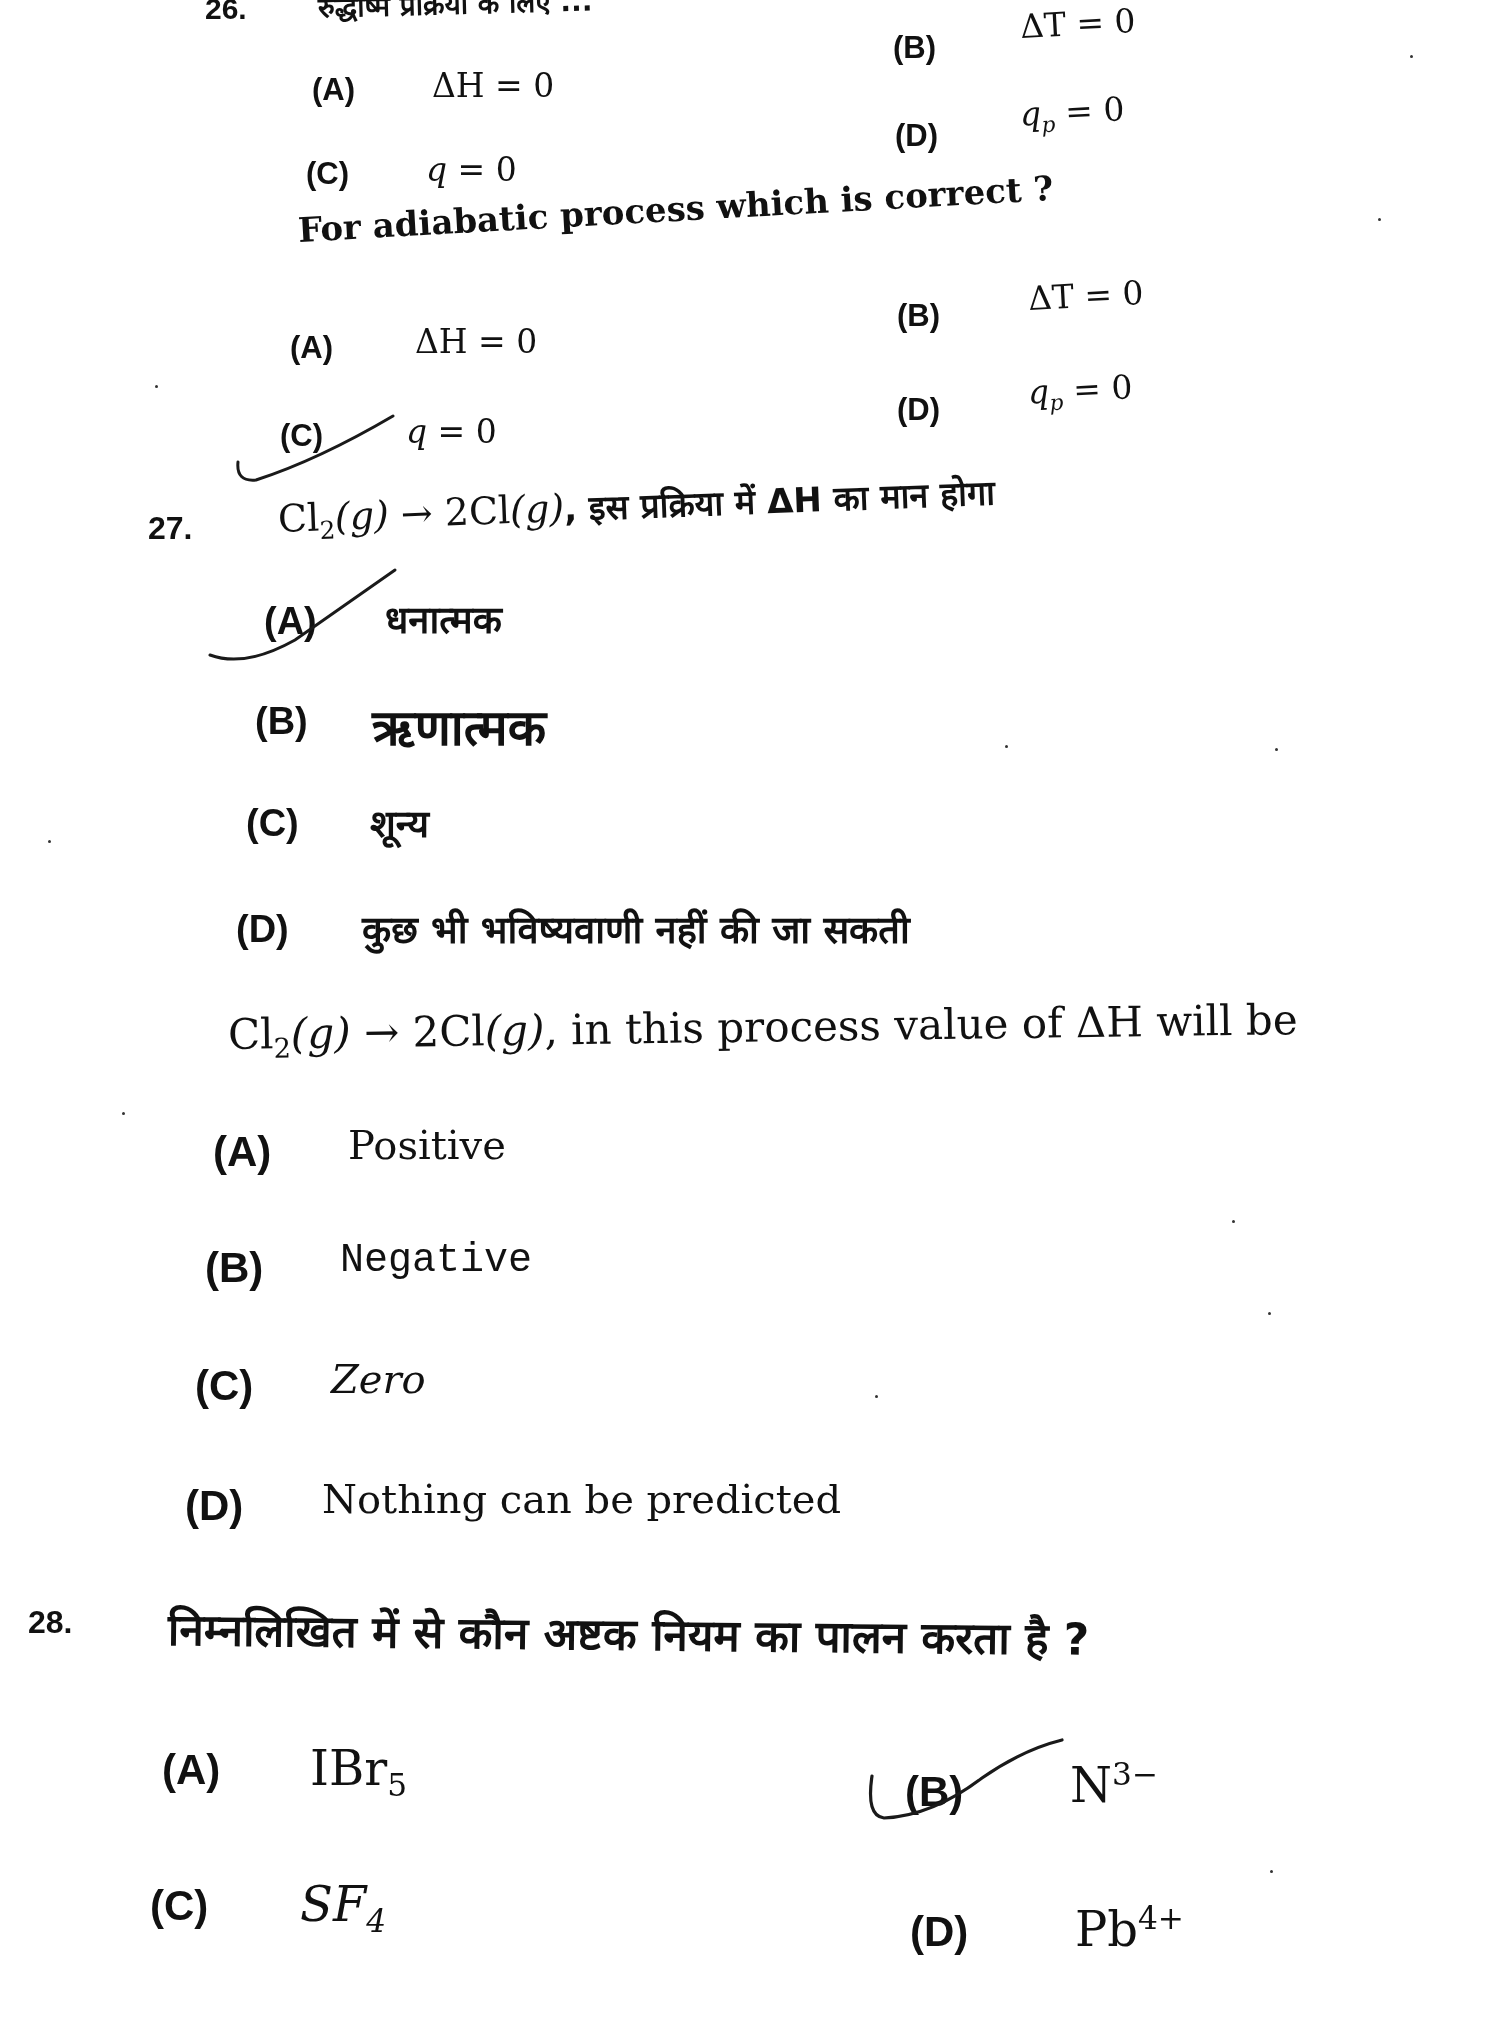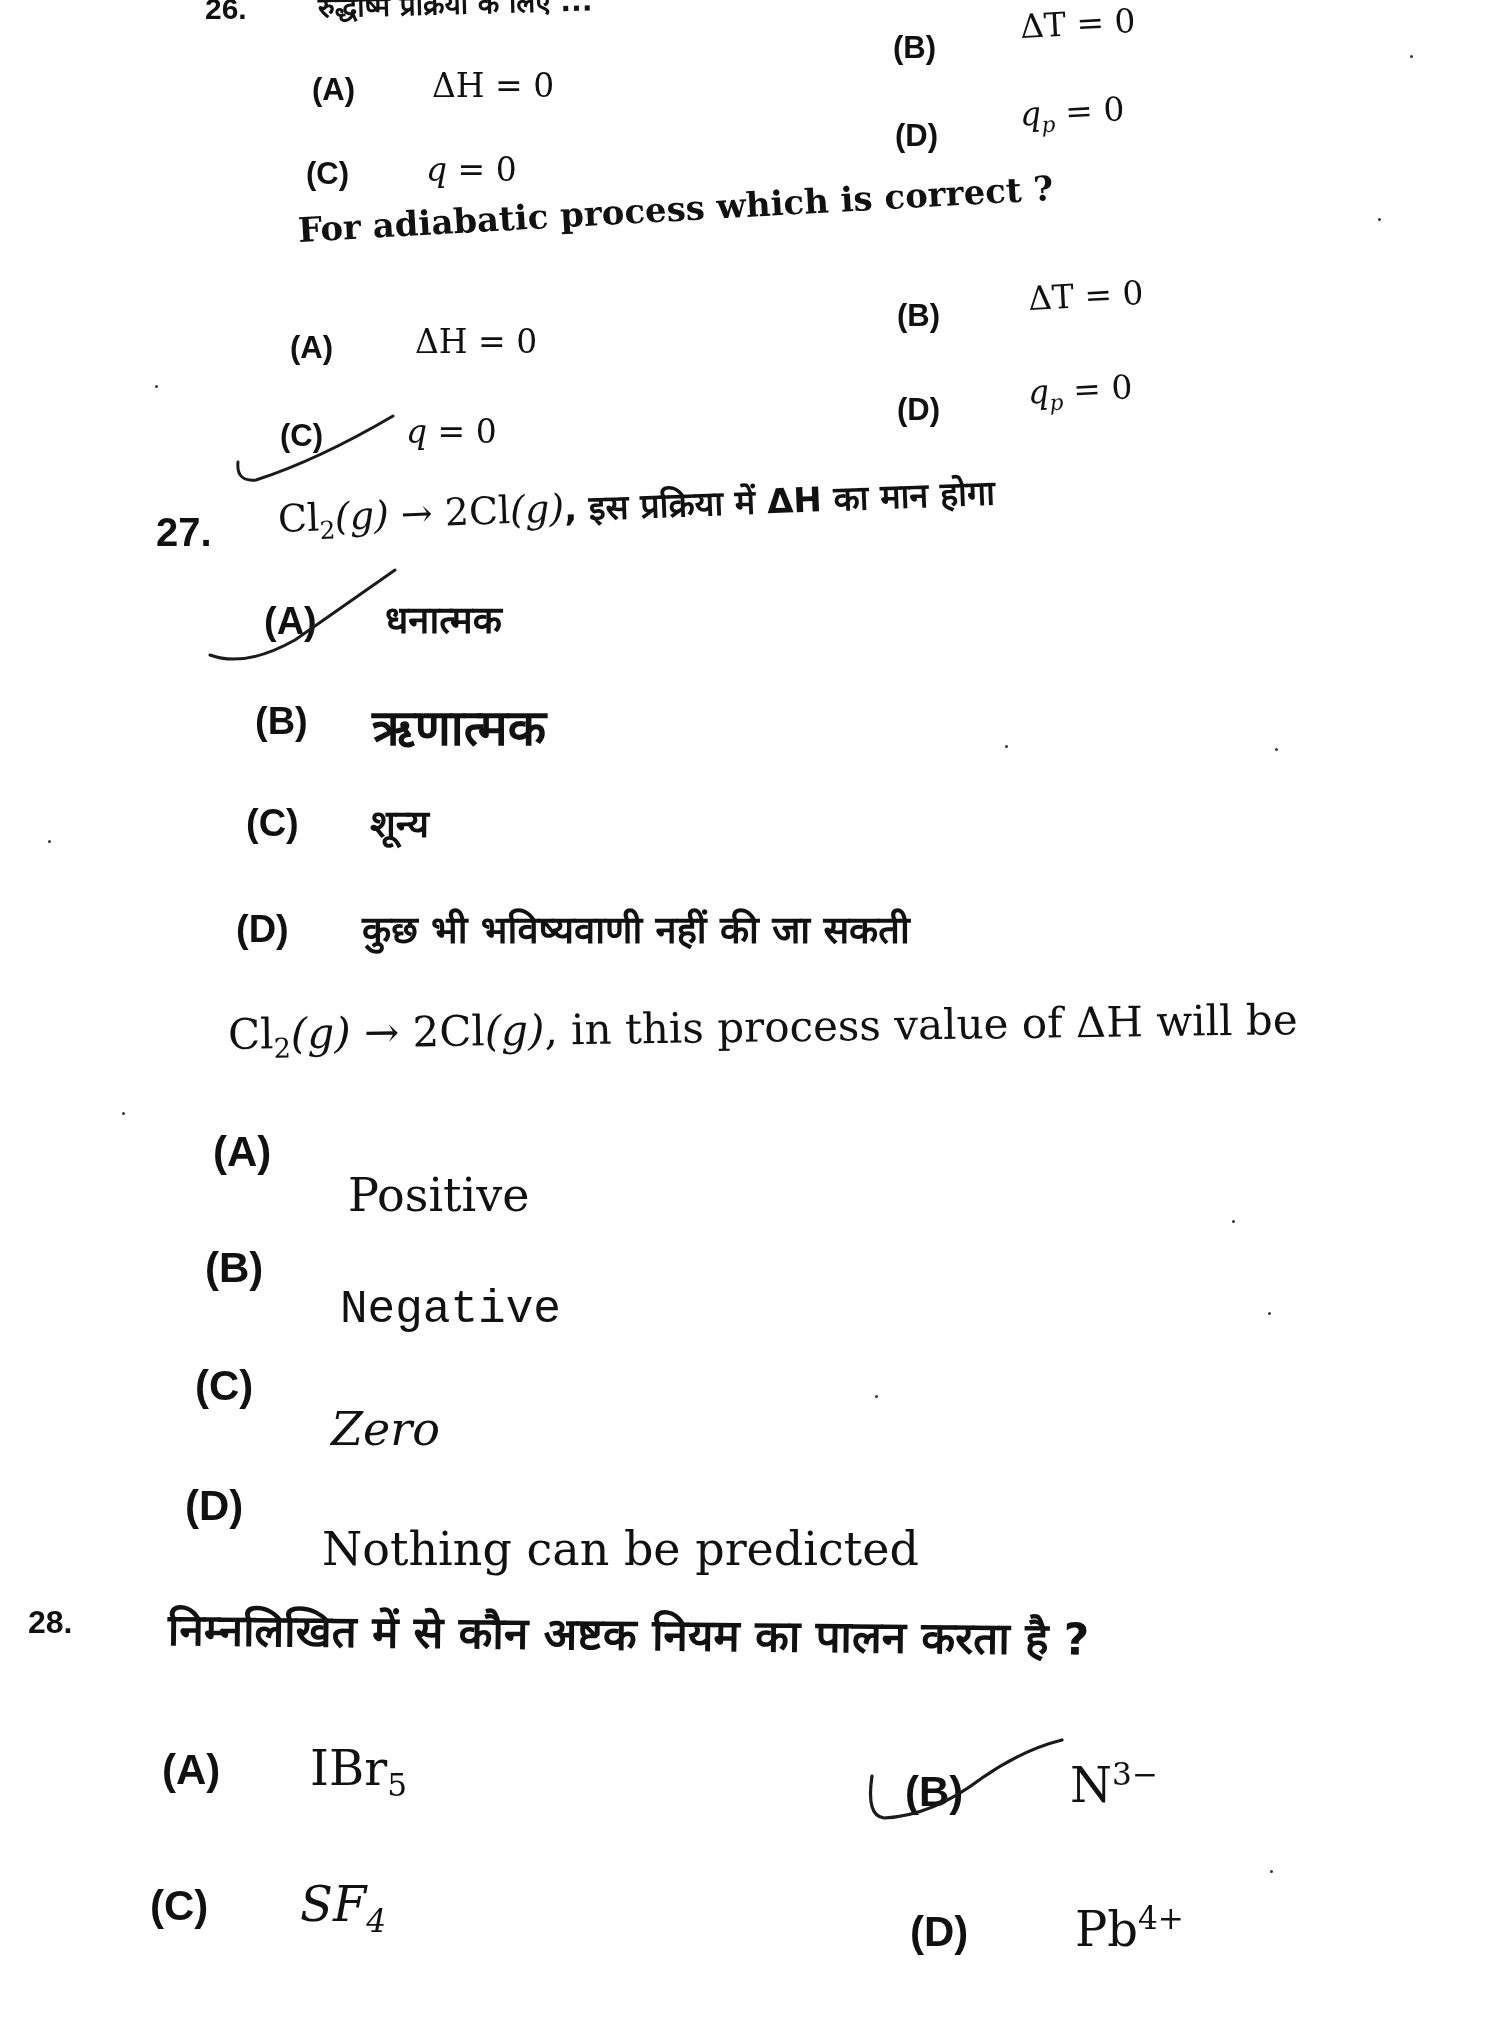--- a/index.html
+++ b/index.html
@@ -5,21 +5,21 @@
   html, body { margin:0; padding:0; }
   body { width:1505px; height:2034px; background:#ffffff; position:relative; overflow:hidden; color:#111; }
   .abs { position:absolute; white-space:nowrap; }
   .serif { font-family:"DejaVu Serif","Liberation Serif",serif; }
   .lbl { font-family:"Liberation Sans","DejaVu Sans",sans-serif; font-weight:bold; }
   .small-lbl { font-size:31px; }
   .small-txt { font-size:33px; }
   .mid-lbl { font-size:38px; }
   .mid-txt { font-size:42px; }
   .big-lbl { font-size:42px; }
-  .big-txt { font-size:46px;margin-top:46px; }
+  .big-txt { font-size:40px; }
   .hindi { font-family:"DejaVu Sans","Liberation Sans",sans-serif; font-weight:bold; }
   i.var { font-style:italic; }
   sub, sup { font-size:65%; }
   .tick { position:absolute; pointer-events:none; }
   .dot { position:absolute; width:3px; height:3px; background:#333; border-radius:50%; }
 </style>
 </head>
 <body>
 
 <div>
@@ -51,21 +51,21 @@
 
   <span class="abs lbl small-lbl" style="left:897px;top:392px;">(D)</span>
   <span class="abs serif small-txt" style="left:1028px;top:370px;transform:rotate(-3deg);"><i class="var">q</i><sub><i>p</i></sub><span> = 0</span></span>
 
   <svg class="tick" style="left:228px;top:410px;" width="180" height="80">
     <path d="M10 52 Q 8 72 28 70 Q 90 50 165 6" stroke="#1a1a1a" stroke-width="3" fill="none" stroke-linecap="round"></path>
   </svg>
 </div>
 
 <div>
-  <span class="abs lbl" style="left:148px;top:510px;font-size:40px;margin-left:8px;">27.</span>
+  <span class="abs lbl" style="left:148px;top:510px;font-size:32px;">27.</span>
   <span class="abs" style="left:278px;top:496px;transform:rotate(-2.2deg);transform-origin:left center;">
     <span class="serif" style="font-size:38px;"><span>Cl</span><sub>2</sub><i>(g)</i> <span>→</span> <span>2Cl</span><i>(g)</i></span><span class="hindi" style="font-size:34px;">, इस प्रक्रिया में  ΔH का मान होगा</span>
   </span>
 
   <span class="abs lbl mid-lbl" style="left:264px;top:600px;">(A)</span>
   <span class="abs hindi mid-txt" style="left:385px;top:592px;font-size:38px;font-family:Liberation Mono, monospace;">धनात्मक</span>
 
   <span class="abs lbl mid-lbl" style="left:255px;top:700px;">(B)</span>
   <span class="abs hindi" style="left:372px;top:692px;font-size:50px;font-family:Liberation Serif, serif;">ऋणात्मक</span>
 

